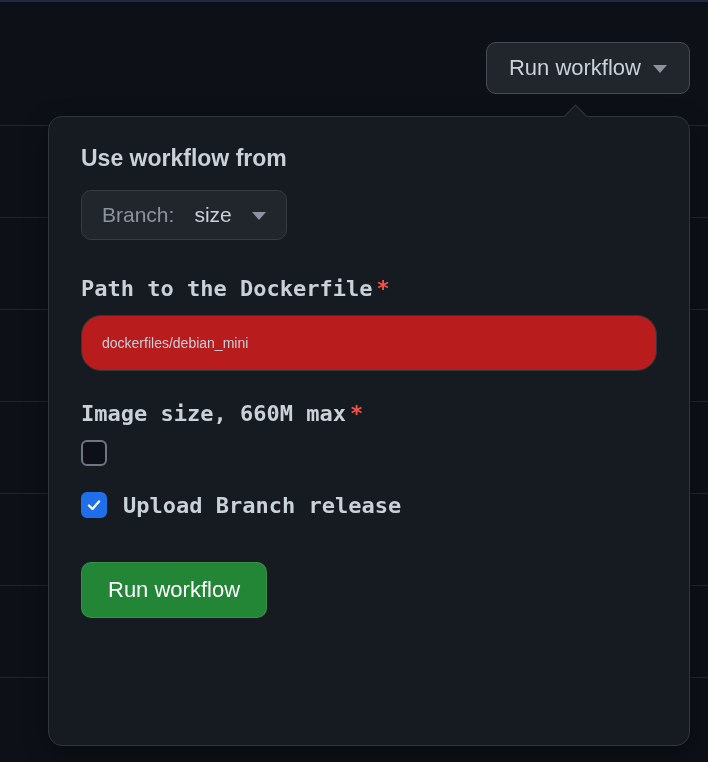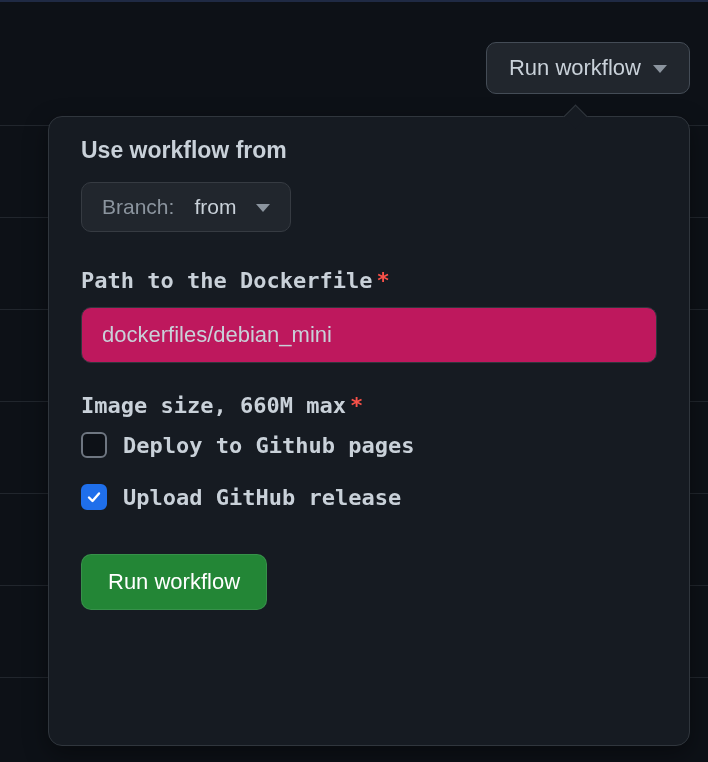--- a/index.html
+++ b/index.html
@@ -52,21 +52,21 @@
     }
     .popover {
       position: absolute;
       top: 116px;
       left: 48px;
       right: 18px;
       bottom: 16px;
       background: #161b22;
       border: 1px solid #30363d;
       border-radius: 14px;
-      padding: 20px 32px 32px 32px;
+      padding: 28px 32px 32px 32px;
       box-shadow: 0 8px 24px rgba(0,0,0,0.4);
     }
     .popover::before {
       content: "";
       position: absolute;
       top: -9px;
       right: 105px;
       width: 16px;
       height: 16px;
       background: #161b22;
@@ -99,25 +99,25 @@
       font-family: ui-monospace, SFMono-Regular, "SF Mono", Menlo, Consolas, monospace;
       font-size: 22px;
       font-weight: 600;
       color: #c9d1d9;
       margin-bottom: 14px;
     }
     .asterisk { color: #f85149; margin-left: 4px; }
     .text-input {
       width: 100%;
       height: 56px;
-      background: #be185d;
+      background: #b91c1c;
       border: 1px solid #30363d;
-      border-radius: 10px;
-      color: #c9d1d9;
-      font-size: 22px;
+      border-radius: 20px;
+      color: #c9d1d9;
+      font-size: 14px;
       padding: 0 20px;
       margin-bottom: 30px;
       outline: none;
     }
     .checkbox-row {
       display: flex;
       align-items: center;
       gap: 16px;
       margin-bottom: 26px;
     }
@@ -187,44 +187,43 @@
     <div></div>
     <div></div>
 </div>
 
 <div class="popover">
 
   <div class="section-label">Use workflow from</div>
 
   <button class="branch-btn">
     <span class="default">Branch:</span>
-    <span>from</span>
+    <span>size</span>
     <span class="caret-down"></span>
   </button>
 
   <div class="field-label">
     <span>Path to the Dockerfile</span><span class="asterisk">*</span>
   </div>
   <input class="text-input" type="text" value="dockerfiles/debian_mini" style="">
 
   <div class="field-label">
     <span>Image size, 660M max</span><span class="asterisk">*</span>
   </div>
 
   <div class="checkbox-row">
     <div class="cbx unchecked"></div>
-    <label class="check-label">Deploy to Github pages</label>
   </div>
 
   <div class="checkbox-row">
     <div class="cbx checked">
       <svg width="16" height="16" viewBox="0 0 16 16">
           <path fill="none" stroke="#ffffff" stroke-width="2.4" stroke-linecap="round" stroke-linejoin="round" d="M3 8.5 L6.5 12 L13 4.5"></path>
         </svg>
     </div>
-    <label class="check-label">Upload GitHub release</label>
+    <label class="check-label">Upload Branch release</label>
   </div>
 
   <button class="submit-btn">
     <span>Run workflow</span>
   </button>
 
 </div>
 
 </body></html>

